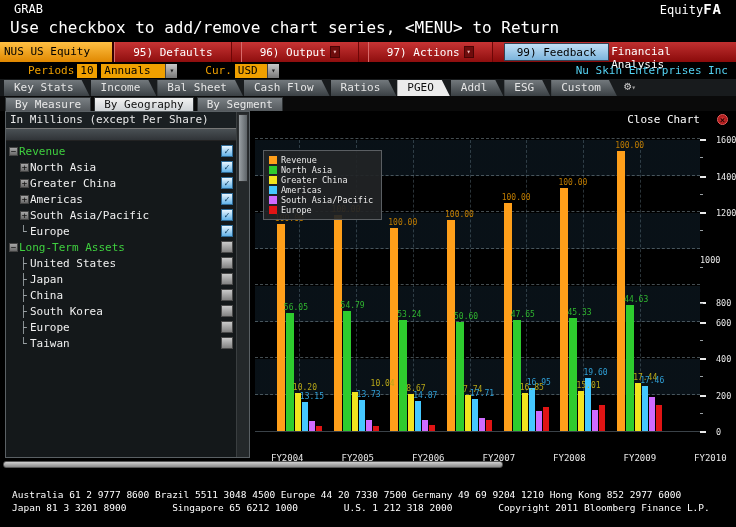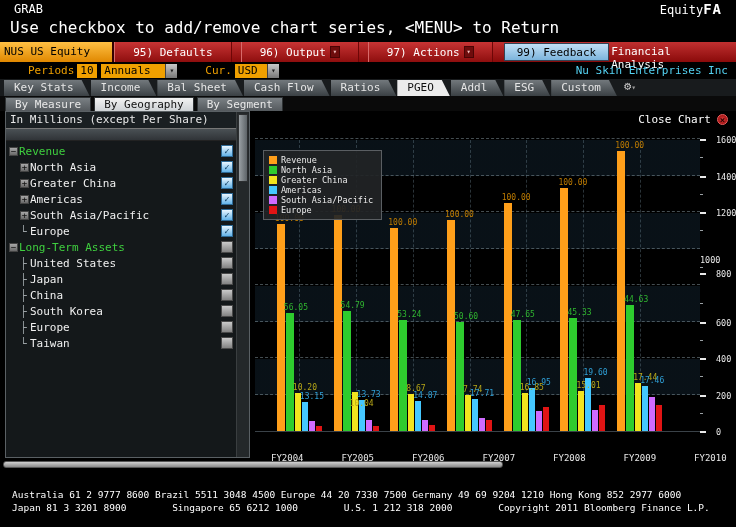--- a/index.html
+++ b/index.html
@@ -58,21 +58,21 @@
   .tline { display:inline-block; width:10px; color:#9aa0a4; font-size:11px; flex:none; }
   .flex1 { flex:1; }
   .cb { display:inline-block; width:12px; height:12px; margin-right:3px; font-size:9px; font-weight:bold; line-height:11px; text-align:center; flex:none; }
   .cb.on { background:linear-gradient(#eaf6ff,#62b2e8); color:#0c3a5c; border:1px solid #2e6a96; }
   .cb.off { background:linear-gradient(#cacaca,#828282); border:1px solid #4a4a4a; }
   .sb-scroll { position:absolute; top:0; right:0; width:13px; bottom:0; background:#24282a; border-left:1px solid #3a3e40; }
   .sb-thumb { position:absolute; top:2px; left:1px; width:10px; height:68px; background:linear-gradient(90deg,#9aa0a4,#5e6468); border:1px solid #2c2e30; }
 
   
   .chartarea { position:absolute; left:250px; top:0; right:0; bottom:0; background:#000; }
-  .closechart { position:absolute; top:2px; right:8px; font-size:11px; color:#fff; display:flex; align-items:center; gap:6px; }
+  .closechart { position:absolute; top:2px; right:8px; font-size:11px; color:#fff; display:flex; align-items:center; gap:17px; }
   .cx { display:inline-block; width:11px; height:11px; border-radius:50%; background:radial-gradient(#e04040,#8a0000); border:1px solid #f06060; color:#2a0000; font-size:9px; font-weight:bold; line-height:10px; text-align:center; }
   .plot { position:absolute; left:5px; top:29px; width:445px; height:292px; background:repeating-linear-gradient(180deg, rgba(26,50,68,0.34) 0px, rgba(26,50,68,0.34) 36.5px, rgba(0,0,0,0) 36.5px, rgba(0,0,0,0) 73px); border-bottom:1px solid #3a4248; }
   .hgrid { position:absolute; left:0; right:0; height:0; border-top:1px dashed rgba(150,170,180,0.45); z-index:1; }
   .groups { position:absolute; left:16px; right:32px; top:0; bottom:0; display:flex; z-index:2; }
   .group { flex:1; position:relative; }
   .vgrid { position:absolute; left:50%; top:0; bottom:0; border-left:1px dashed rgba(120,145,160,0.35); }
   .bars { position:absolute; left:0; right:0; top:0; bottom:0; display:flex; align-items:flex-end; justify-content:center; gap:1px; }
   .barwrap { position:relative; height:100%; display:flex; align-items:flex-end; }
   .bar { width:6px; }
   .bar.wide { width:8px; }
@@ -292,21 +292,21 @@
                 <div class="barwrap">
                   <div class="bar wide" style="height: 215.532px; background: rgb(255, 159, 26);"></div>
                   <span class="blabel" style="color: rgb(191, 124, 0); bottom: 216.532px;">100.00</span>
                 </div>
                 <div class="barwrap">
                   <div class="bar wide" style="height: 120.45px; background: rgb(46, 204, 46);"></div>
                   <span class="blabel" style="color: rgb(47, 181, 47); bottom: 121.45px;">54.79</span>
                 </div>
                 <div class="barwrap">
                   <div class="bar" style="height: 39.2375px; background: rgb(242, 228, 30);"></div>
-                  <span class="blabel" style="color: rgb(184, 168, 24); bottom: 23px;">10.04</span>
+                  <span class="blabel" style="color: rgb(184, 168, 24); bottom: 43px; margin-left: 21px;">10.04</span>
                 </div>
                 <div class="barwrap">
                   <div class="bar" style="height: 30.66px; background: rgb(69, 200, 255);"></div>
                   <span class="blabel" style="color: rgb(47, 159, 214); bottom: 31.66px;">13.73</span>
                 </div>
                 <div class="barwrap">
                   <div class="bar" style="height: 10.95px; background: rgb(207, 107, 255);"></div>
                 </div>
                 <div class="barwrap">
                   <div class="bar" style="height: 5.475px; background: rgb(224, 20, 20);"></div>
@@ -494,21 +494,21 @@
             <span class="ticklabel">200</span>
           </div>
           <div class="ytick" style="bottom: 68px;">
             <span class="tickmark"></span>
             <span class="ticklabel">400</span>
           </div>
           <div class="ytick" style="bottom: 104.5px;">
             <span class="tickmark"></span>
             <span class="ticklabel">600</span>
           </div>
-          <div class="ytick" style="bottom: 153px;">
+          <div class="ytick" style="bottom: 124px;">
             <span class="tickmark"></span>
             <span class="ticklabel">800</span>
           </div>
           <div class="ytick" style="bottom: 177.5px; flex-direction: column;">
             <span class="tickmark"></span>
             <span class="ticklabel">1000</span>
           </div>
           <div class="ytick" style="bottom: 214px;">
             <span class="tickmark"></span>
             <span class="ticklabel">1200</span>

